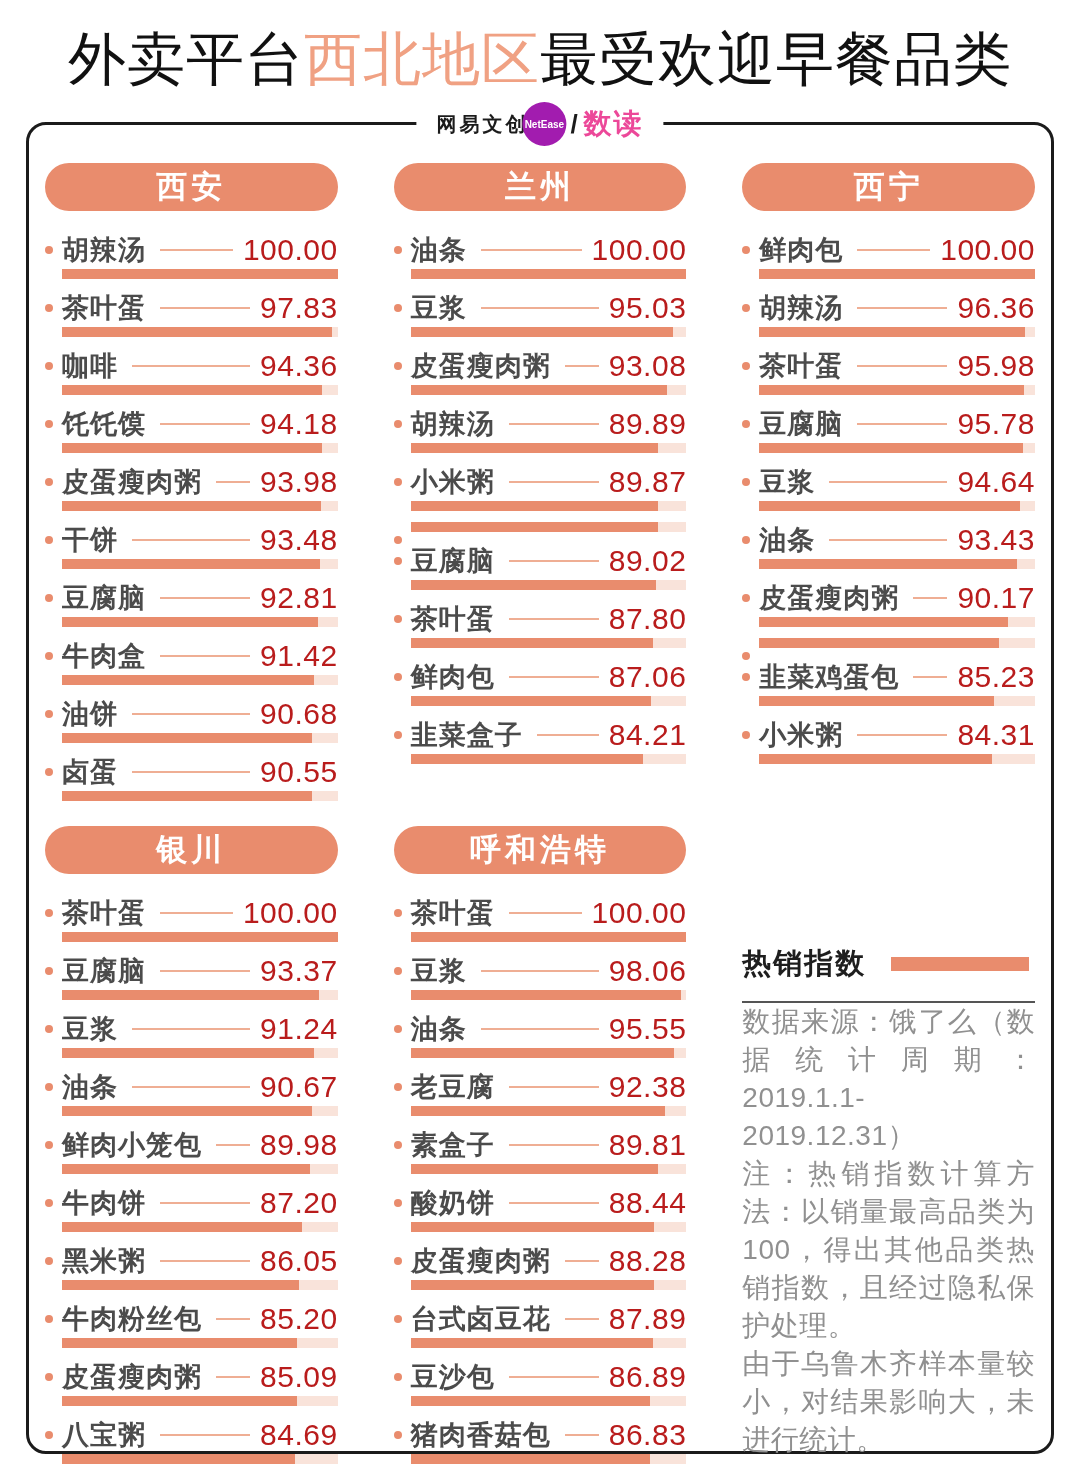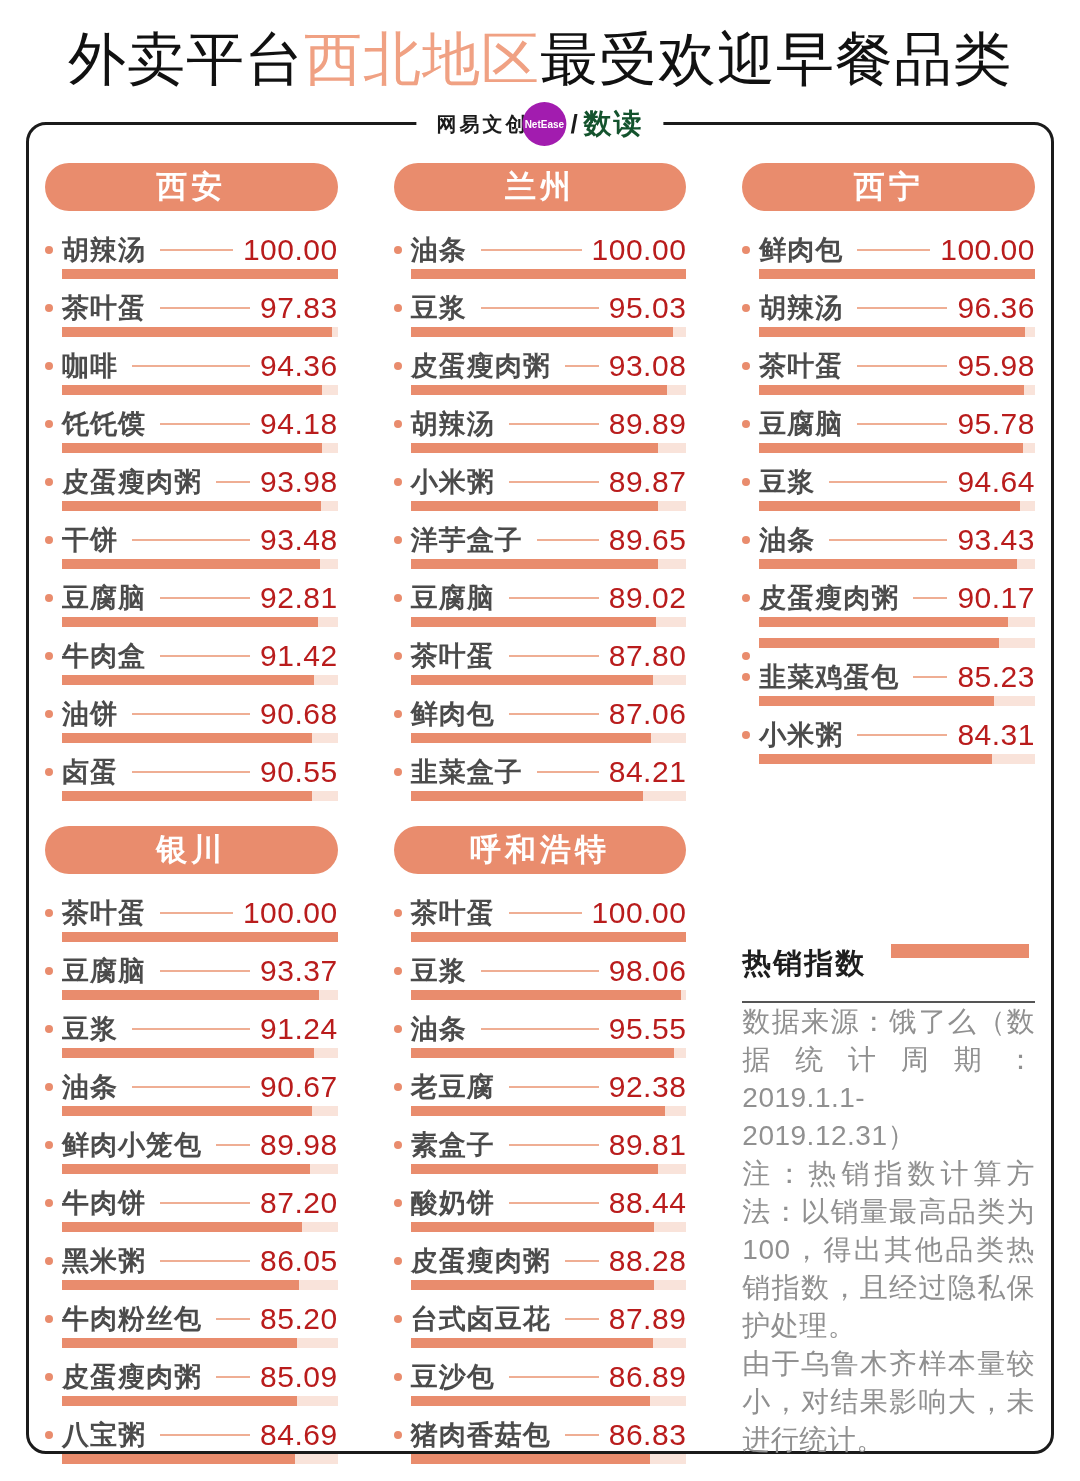--- a/index.html
+++ b/index.html
@@ -50,21 +50,21 @@
     border-radius: 50%;
     background: #a21caf;
     display: flex; align-items: center; justify-content: center;
     margin-left: -6px;
     flex: none;
   }
   .logo .badge span {
     font-size: 10px; font-weight: 700; color: #ffffff; letter-spacing: 0;
   }
   .logo .sep { font-size: 26px; font-weight: 700; color: #1b1b1b; margin: 0 6px 0 4px; }
-  .logo .product { font-size: 28px; font-weight: 700; color: #14532d; letter-spacing: 2px; }
+  .logo .product { font-size: 28px; font-weight: 700; color: #ec4899; letter-spacing: 2px; }
 
   .grid {
     display: grid;
     grid-template-columns: repeat(3, 1fr);
     column-gap: 56px;
     row-gap: 14px;
   }
 
   .city-pill {
     height: 48px;
@@ -99,21 +99,21 @@
   }
   .item .value {
     font-size: 30px; color: #b91c1c; white-space: nowrap; letter-spacing: 0.5px;
   }
   .item .track {
     margin-top: 2px; height: 10px; background: #f9e3da; width: 100%;
   }
   .item .fill { height: 100%; background: #e98c6d; }
 
   .legend { margin-top: 118px; }
-  .legend-header { display: flex; align-items: flex-start; justify-content: space-between; padding-right: 6px; }
+  .legend-header { display: flex; align-items: center; justify-content: space-between; padding-right: 6px; }
   .legend-title { font-size: 29px; font-weight: 700; color: #1e1e1e; letter-spacing: 2px; }
   .legend-swatch { width: 138px; height: 14px; background: #e98c6d; flex: none; }
   .legend-divider { margin-top: 17px; border-top: 2px solid #555555; }
   .legend-note {
     font-size: 28px; line-height: 38px; color: #909090;
     text-align: justify; letter-spacing: 0.5px;
   }
 </style>
 </head>
 <body>
@@ -320,25 +320,20 @@
       <span class="leader"></span>
       <span class="value">89.87</span>
     </div>
     <div class="track">
               <div class="fill" style="width: 89.87%;"></div>
             </div>
   </li>
 
   <li class="item">
     <span class="dot"></span>
-    <div class="row">
-      <span class="label">洋芋盒子</span>
-      <span class="leader"></span>
-      <span class="value">89.65</span>
-    </div>
     <div class="track">
               <div class="fill" style="width: 89.65%;"></div>
             </div>
   </li>
 
   <li class="item">
     <span class="dot"></span>
     <div class="row">
       <span class="label">豆腐脑</span>
       <span class="leader"></span>

